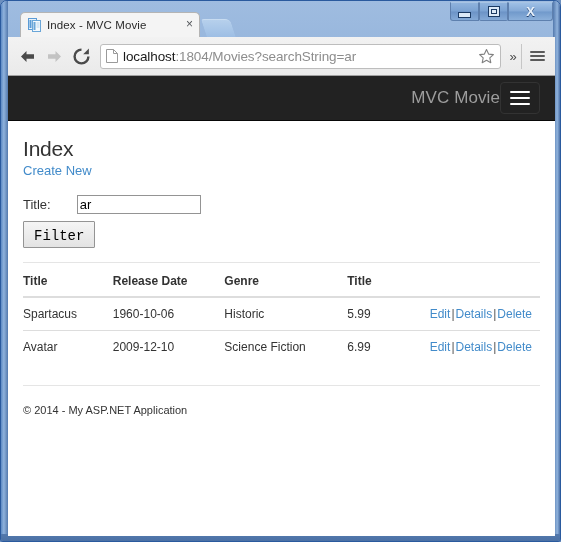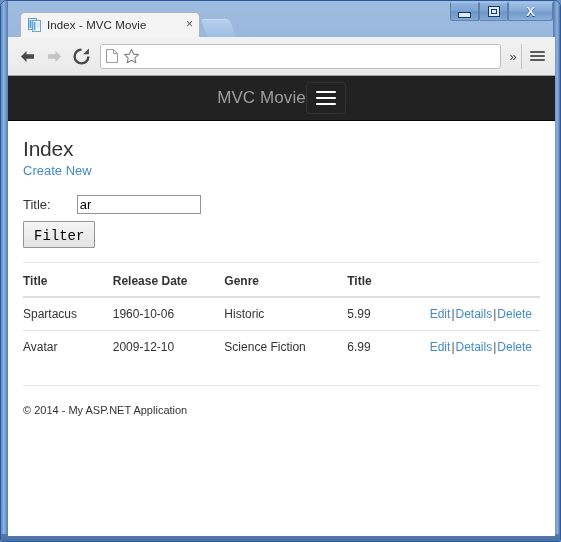--- a/index.html
+++ b/index.html
@@ -214,21 +214,21 @@
     overflow: hidden;
   }
 
   
   .navbar {
     height: 45px;
     background: #222222;
     border-bottom: 1px solid #080808;
     display: flex;
     align-items: center;
-    justify-content: center;
+    justify-content: flex-end;
     padding: 0 15px;
     box-sizing: border-box;
   }
   .brand {
     color: #9d9d9d;
     font-size: 17px;
     letter-spacing: 0.1px;
   }
   .navbar-toggle {
     width: 38px; height: 30px;
@@ -401,20 +401,21 @@
       </svg>
     </div>
 
     <div class="omnibox">
       <span class="page-icon">
         <svg width="12" height="14" viewBox="0 0 12 14">
           <path d="M0.5 0.5 H7.5 L11.5 4.5 V13.5 H0.5 Z" fill="#ffffff" stroke="#9a9a9a"></path>
           <path d="M7.5 0.5 V4.5 H11.5" fill="none" stroke="#9a9a9a"></path>
         </svg>
       </span>
+      <span class="url-text"><span class="url-host">localhost</span><span>:1804/Movies?searchString=ar</span></span>
       <span class="star-icon">
         <svg width="17" height="17" viewBox="0 0 17 17">
           <path d="M8.5 1.6 L10.6 6.1 L15.4 6.6 L11.8 9.9 L12.8 14.7 L8.5 12.2 L4.2 14.7 L5.2 9.9 L1.6 6.6 L6.4 6.1 Z" fill="none" stroke="#808080" stroke-width="1.1" stroke-linejoin="round"></path>
         </svg>
       </span>
     </div>
 
     <div class="chev-btn">»</div>
     <div class="menu-btn">
       <span class="menu-bar-line"></span>

